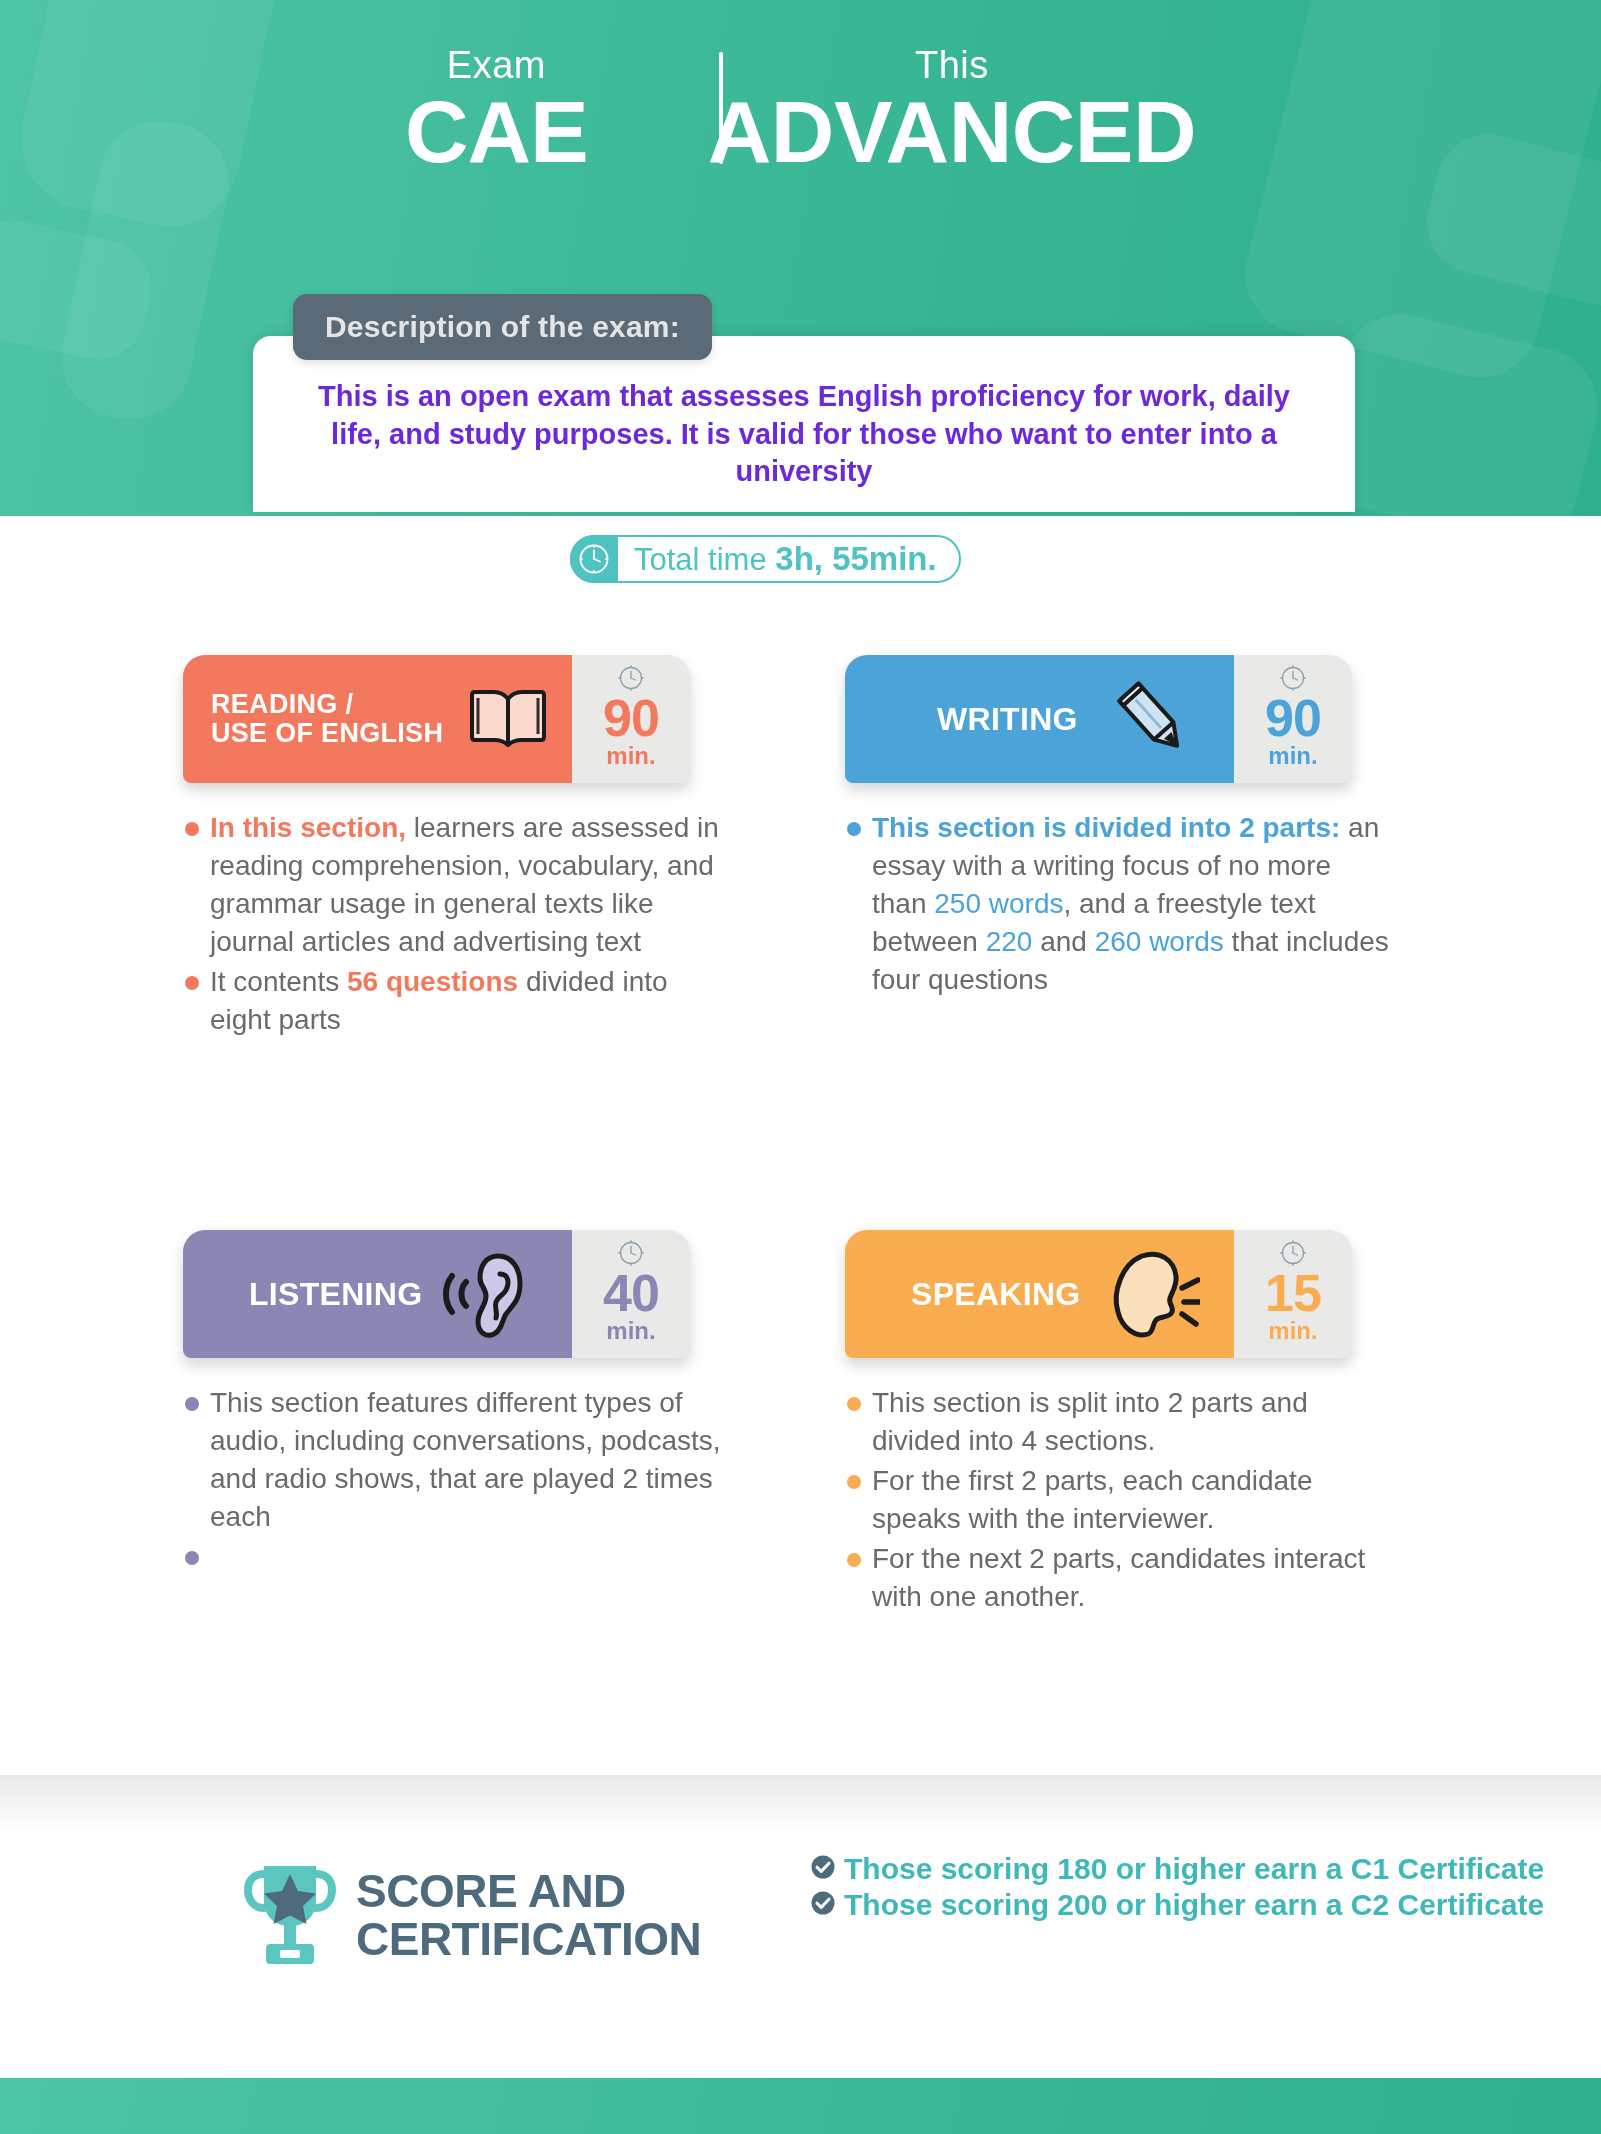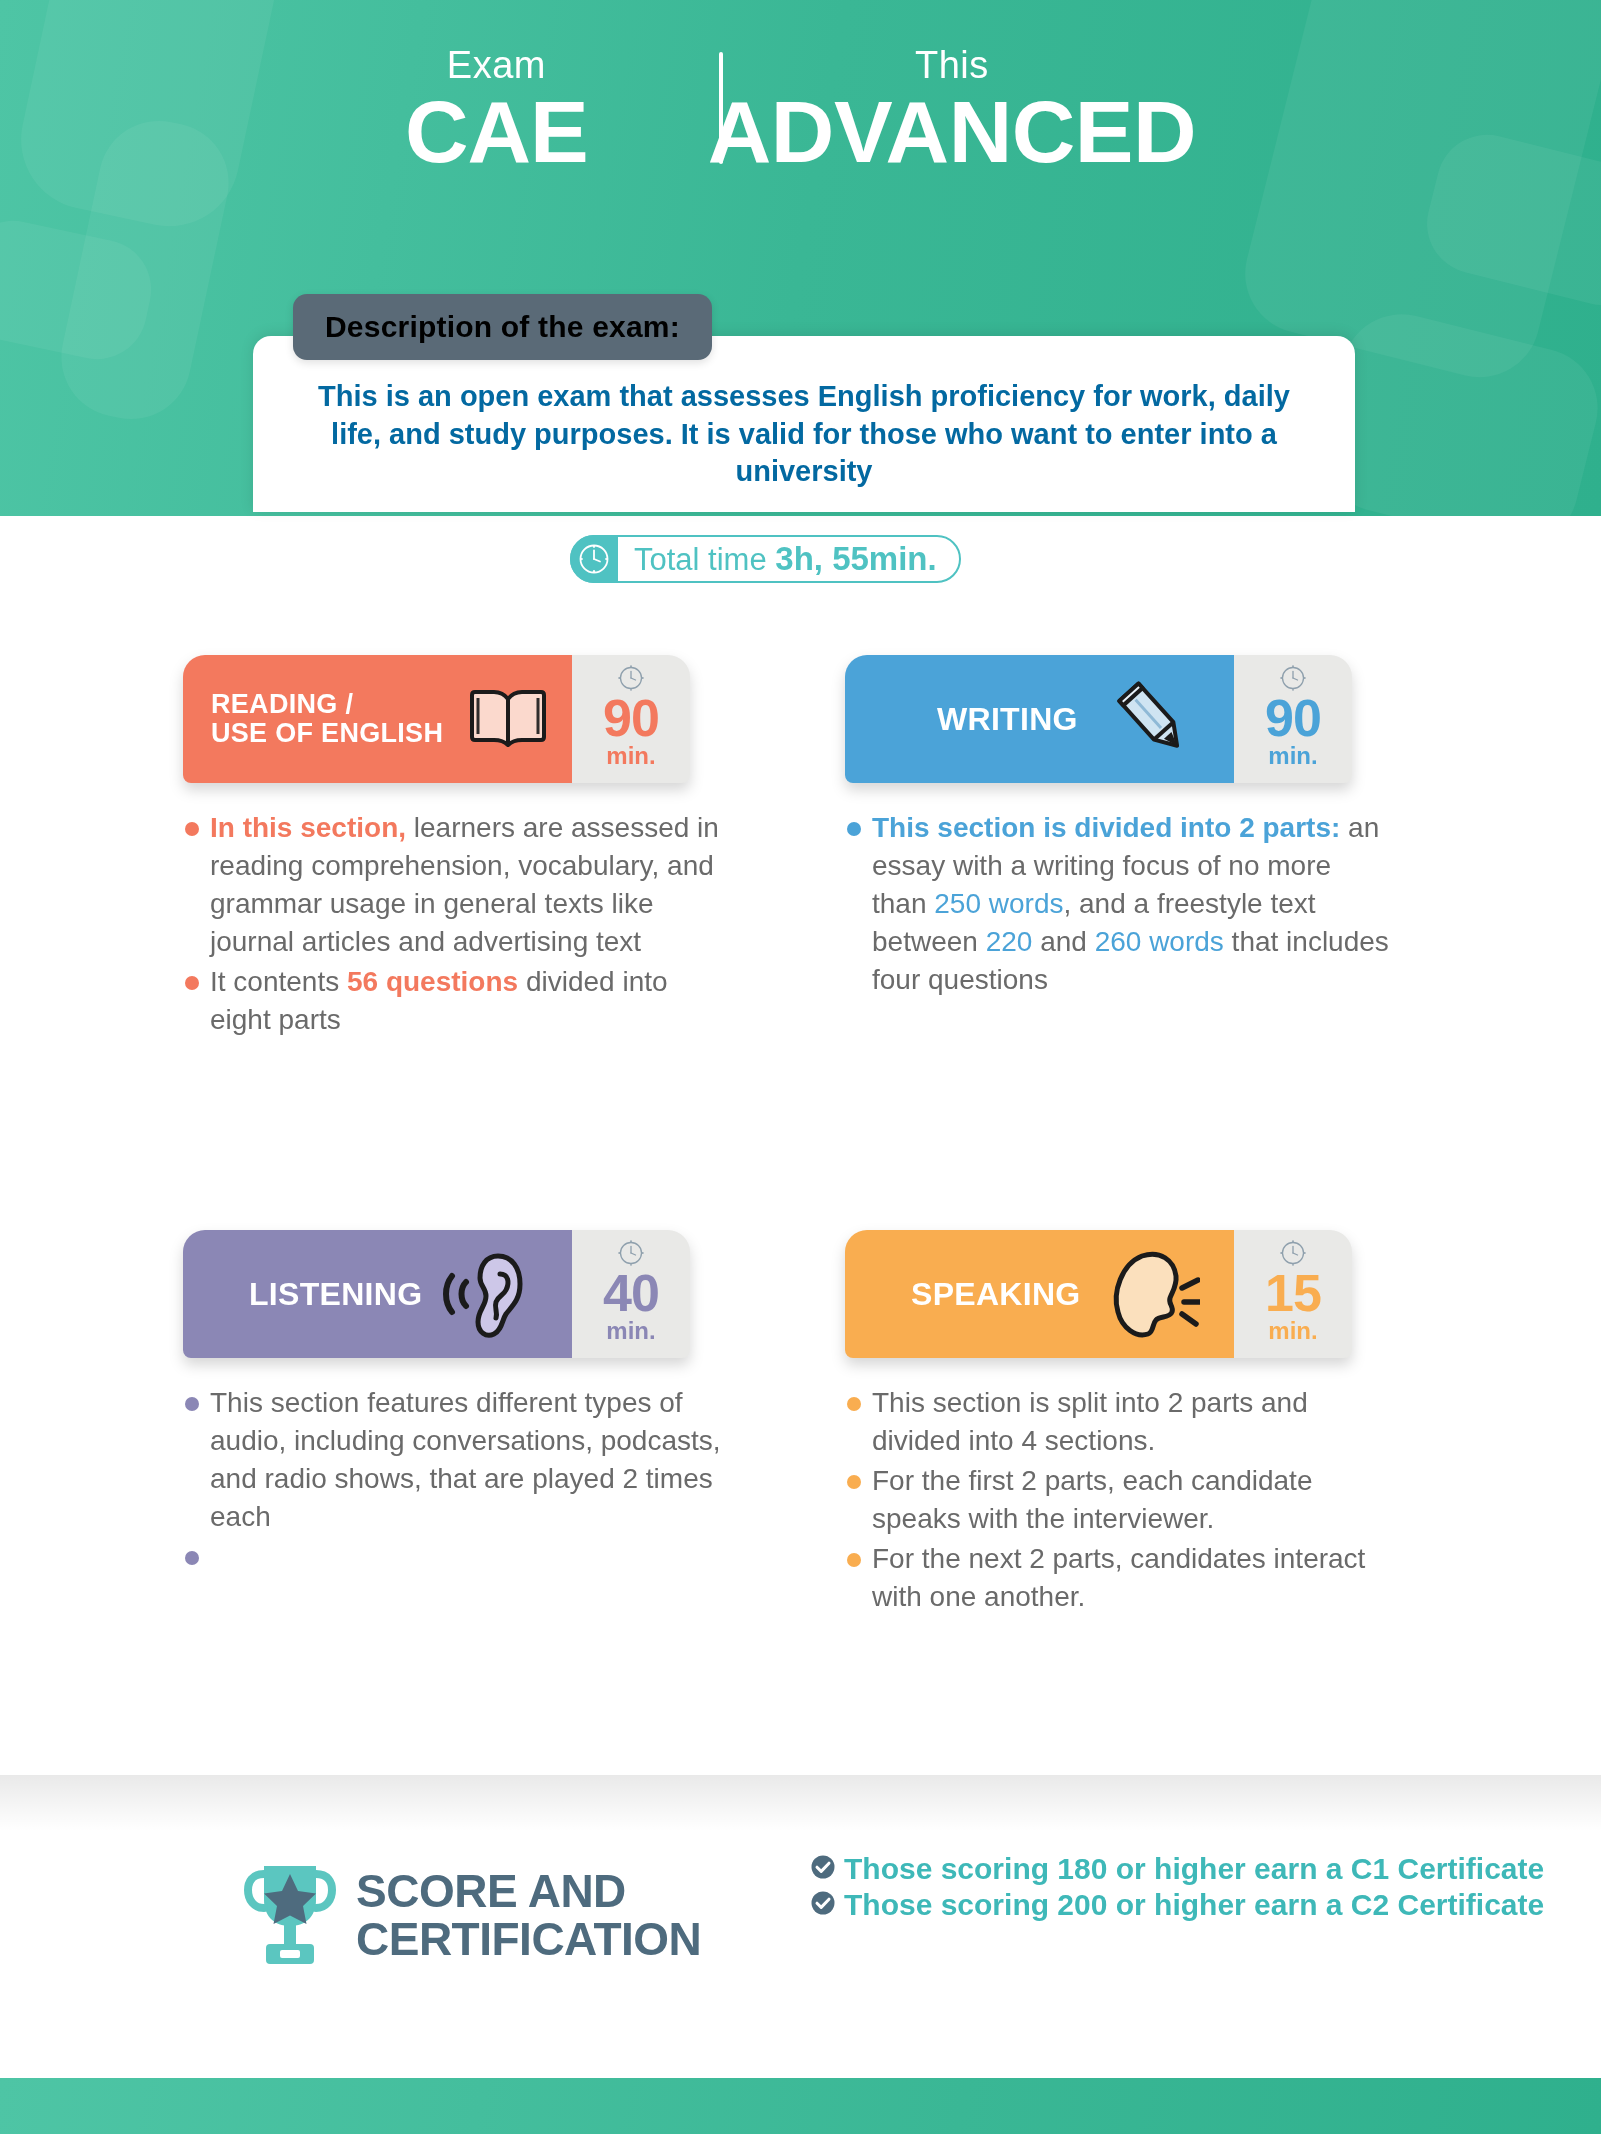--- a/index.html
+++ b/index.html
@@ -58,34 +58,34 @@
   .desc-panel {
     position: absolute; left: 253px; top: 336px;
     width: 1102px; height: 176px;
     background: #ffffff;
     border-radius: 18px 18px 0 0;
     box-shadow: 0 -2px 14px rgba(0,0,0,0.10);
   }
   .desc-text {
     position: absolute; left: 50px; top: 42px; width: 1002px;
     text-align: center;
-    font-size: 29px; font-weight: 700; color: #0369a1;
+    font-size: 29px; font-weight: 700; color: #6d28d9;
     line-height: 1.30;
     font-family: "Liberation Sans", sans-serif;
   }
   .desc-tab {
     position: absolute; left: 293px; top: 294px;
     height: 66px; padding: 0 32px;
     background: #5a6a77;
     border-radius: 14px;
     display: flex; align-items: center;
     box-shadow: 0 3px 8px rgba(0,0,0,0.12);
   }
   .desc-tab span {
-    color: #000000; font-size: 30px; font-weight: 700;
+    color: #e5e5e5; font-size: 30px; font-weight: 700;
     letter-spacing: 0.2px;
     font-family: "Liberation Sans", sans-serif;
   }
 
   
   .total-pill {
     position: absolute; left: 570px; top: 535px;
     height: 48px;
     border: 2.5px solid #4fc2c2;
     border-radius: 24px;

